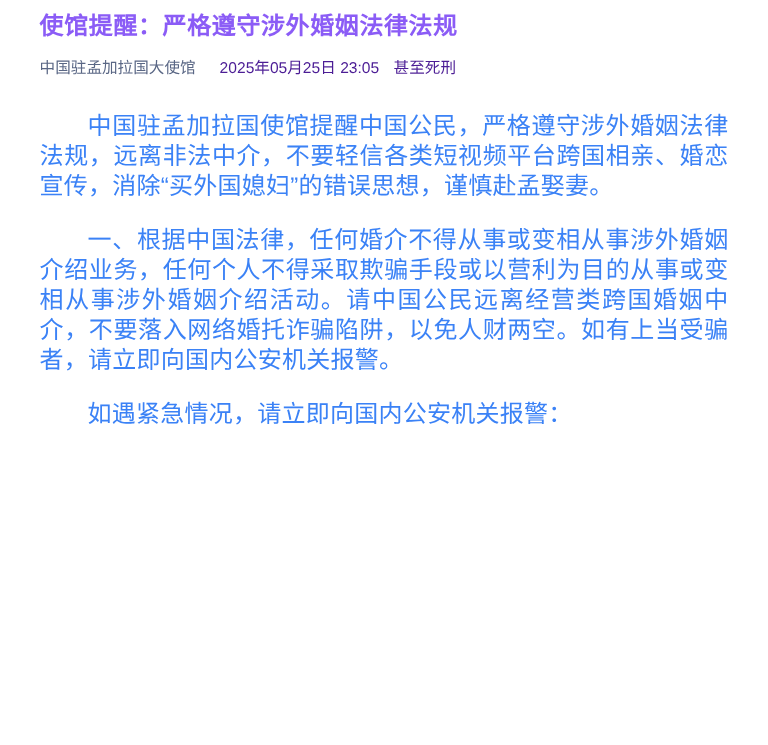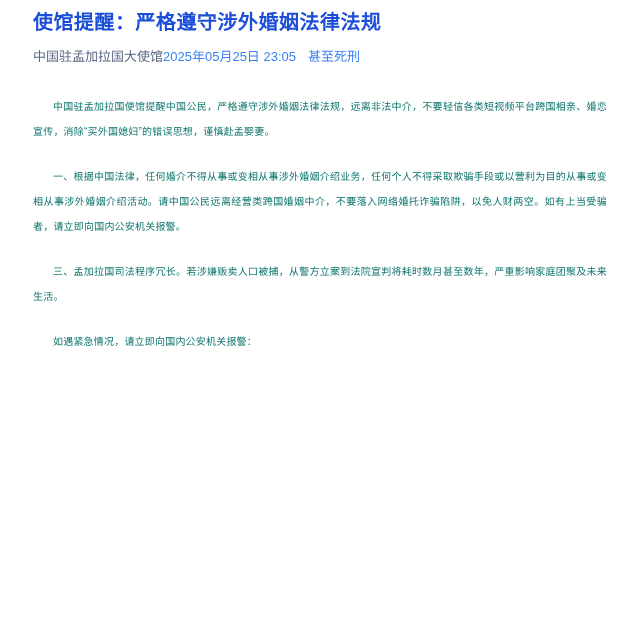--- a/index.html
+++ b/index.html
@@ -18,50 +18,50 @@
     width: 640px;
     min-height: 621px;
     padding: 8px 33px 20px 33px;
     background: #ffffff;
   }
   .article-title {
     margin: 0;
     font-size: 20px;
     font-weight: 700;
     line-height: 28px;
-    color: #1d4ed8;
+    color: #8b5cf6;
     letter-spacing: 0.5px;
   }
   .byline {
     margin-top: 12px;
     display: flex;
     align-items: baseline;
     font-size: 13px;
     line-height: 18px;
     white-space: nowrap;
   }
   .byline .source {
     color: #5a6785;
-    margin-right: 0;
+    margin-right: 20px;
     cursor: pointer;
     text-decoration: none;
   }
   .byline .meta {
-    color: #3b82f6;
+    color: #4c1d95;
     margin-right: 12px;
     text-align: right;
   }
   .article-body {
     margin-top: 28px;
   }
   .article-body p.para {
     margin: 0 0 20px 0;
-    font-size: 10px;
+    font-size: 20px;
     line-height: 25px;
-    color: #0f766e;
+    color: #3b82f6;
     text-indent: 2em;
     text-align: justify;
     letter-spacing: 0.2px;
   }
   .article-body p.para:last-child {
     margin-bottom: 0;
   }
 </style>
 </head>
 <body>
@@ -72,17 +72,16 @@
 
   <div class="byline">
     <span class="source">中国驻孟加拉国大使馆</span>
     <span class="meta">2025年05月25日 23:05</span>
     <span class="meta">甚至死刑</span>
   </div>
 
   <div class="article-body" id="article-body">
       <p class="para">中国驻孟加拉国使馆提醒中国公民，严格遵守涉外婚姻法律法规，远离非法中介，不要轻信各类短视频平台跨国相亲、婚恋宣传，消除“买外国媳妇”的错误思想，谨慎赴孟娶妻。</p>
       <p class="para">一、根据中国法律，任何婚介不得从事或变相从事涉外婚姻介绍业务，任何个人不得采取欺骗手段或以营利为目的从事或变相从事涉外婚姻介绍活动。请中国公民远离经营类跨国婚姻中介，不要落入网络婚托诈骗陷阱，以免人财两空。如有上当受骗者，请立即向国内公安机关报警。</p>
-      <p class="para">三、孟加拉国司法程序冗长。若涉嫌贩卖人口被捕，从警方立案到法院宣判将耗时数月甚至数年，严重影响家庭团聚及未来生活。</p>
       <p class="para">如遇紧急情况，请立即向国内公安机关报警：</p>
     </div>
 
 </div>
 
 </body></html>

